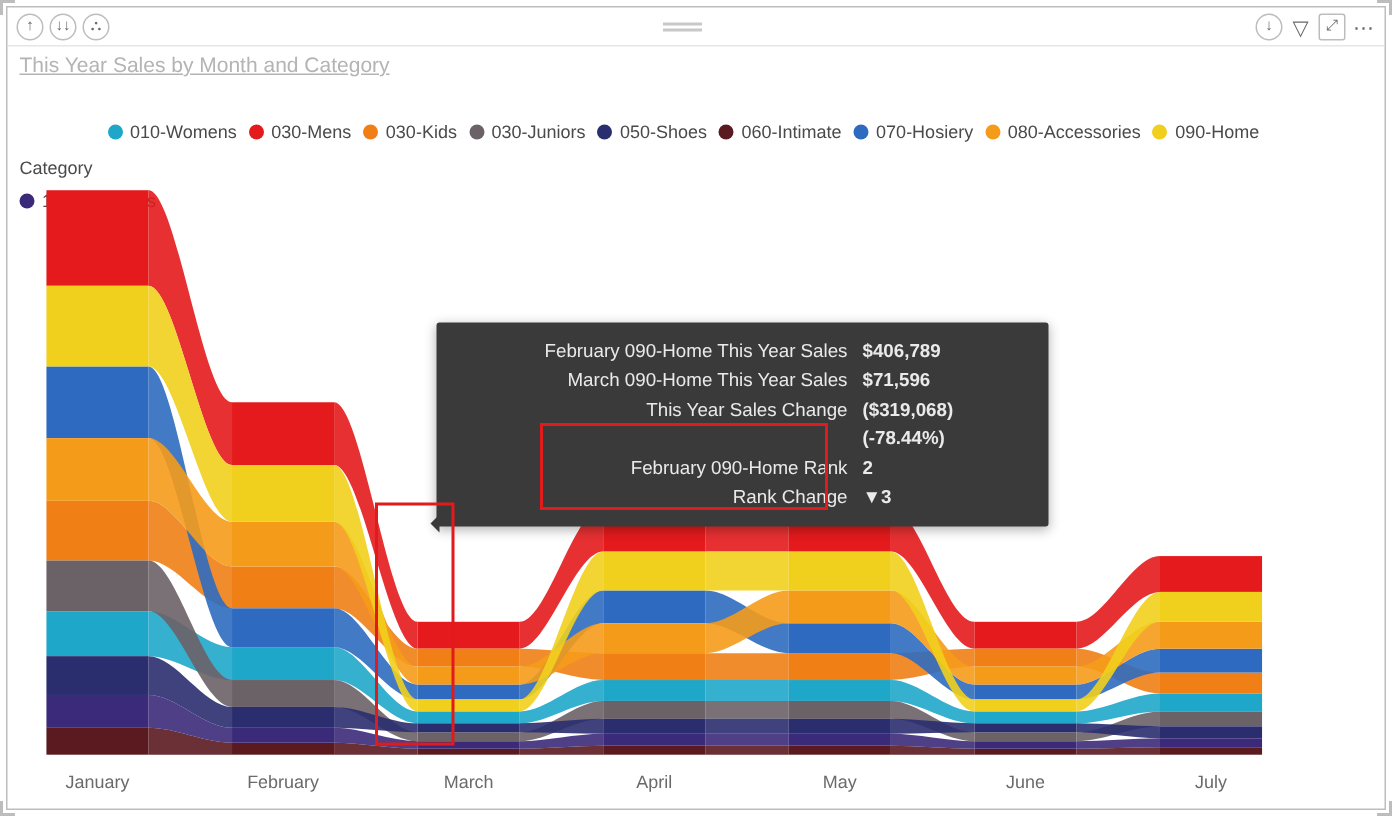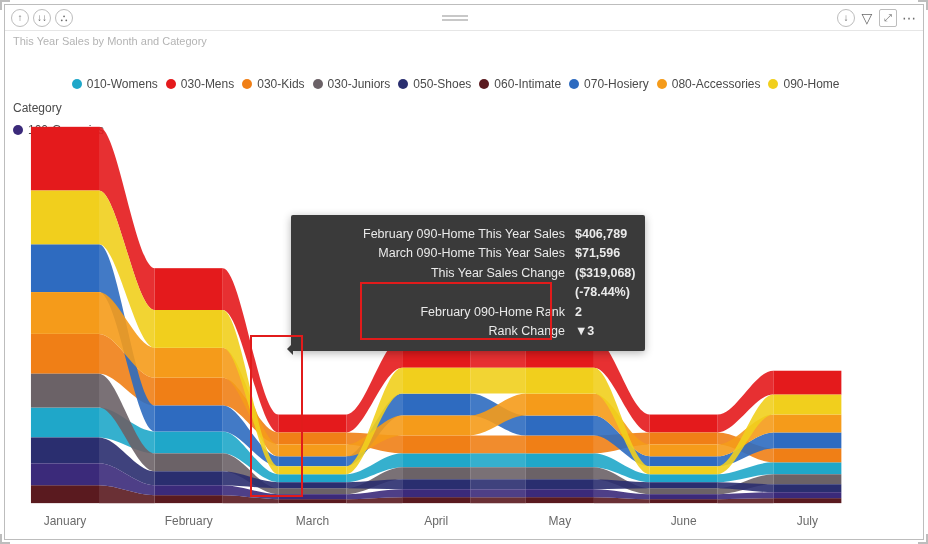--- a/index.html
+++ b/index.html
@@ -45,23 +45,24 @@
     width: 18px; height: 18px;
     border: 1px solid #bdbdbd;
     border-radius: 50%;
     display: flex; align-items: center; justify-content: center;
     font-size: 10px; color: #6a6a6a;
     cursor: pointer;
   }
   .ibtn.square { border-radius: 2px; }
   .ibtn.noborder { border: none; width: 16px; height:16px; font-size: 14px; }
   .title {
-    font-size: 11px;
+    font-size: 14px;
     color: #b4b4b4;
     padding: 4px 8px 0 8px;
+    text-decoration: underline;
   }
   .legend {
     display: flex;
     align-items: center;
     gap: 8px;
     padding: 6px 8px 2px 8px;
     font-size: 12px;
     color: #4a4a4a;
     flex-wrap: wrap;
   }
@@ -74,21 +75,21 @@
     left: 6px; right: 6px;
     top: 80px; bottom: 6px;
   }
   .chart-area svg { width: 100%; height: 100%; display:block; }
 
   .xaxis-label { font-size: 12px; fill: #6a6a6a; text-anchor: middle; }
 
   .tooltip {
     position: absolute;
     left: 286px; top: 210px;
-    width: 354px;
+    width: 408px;
     background: #3a3a3a;
     color: #eaeaea;
     font-size: 12.5px;
     padding: 10px 14px 10px 14px;
     border-radius: 2px;
     box-shadow: 0 2px 8px rgba(0,0,0,0.3);
   }
   .tooltip::before {
     content: "";
     position: absolute;

